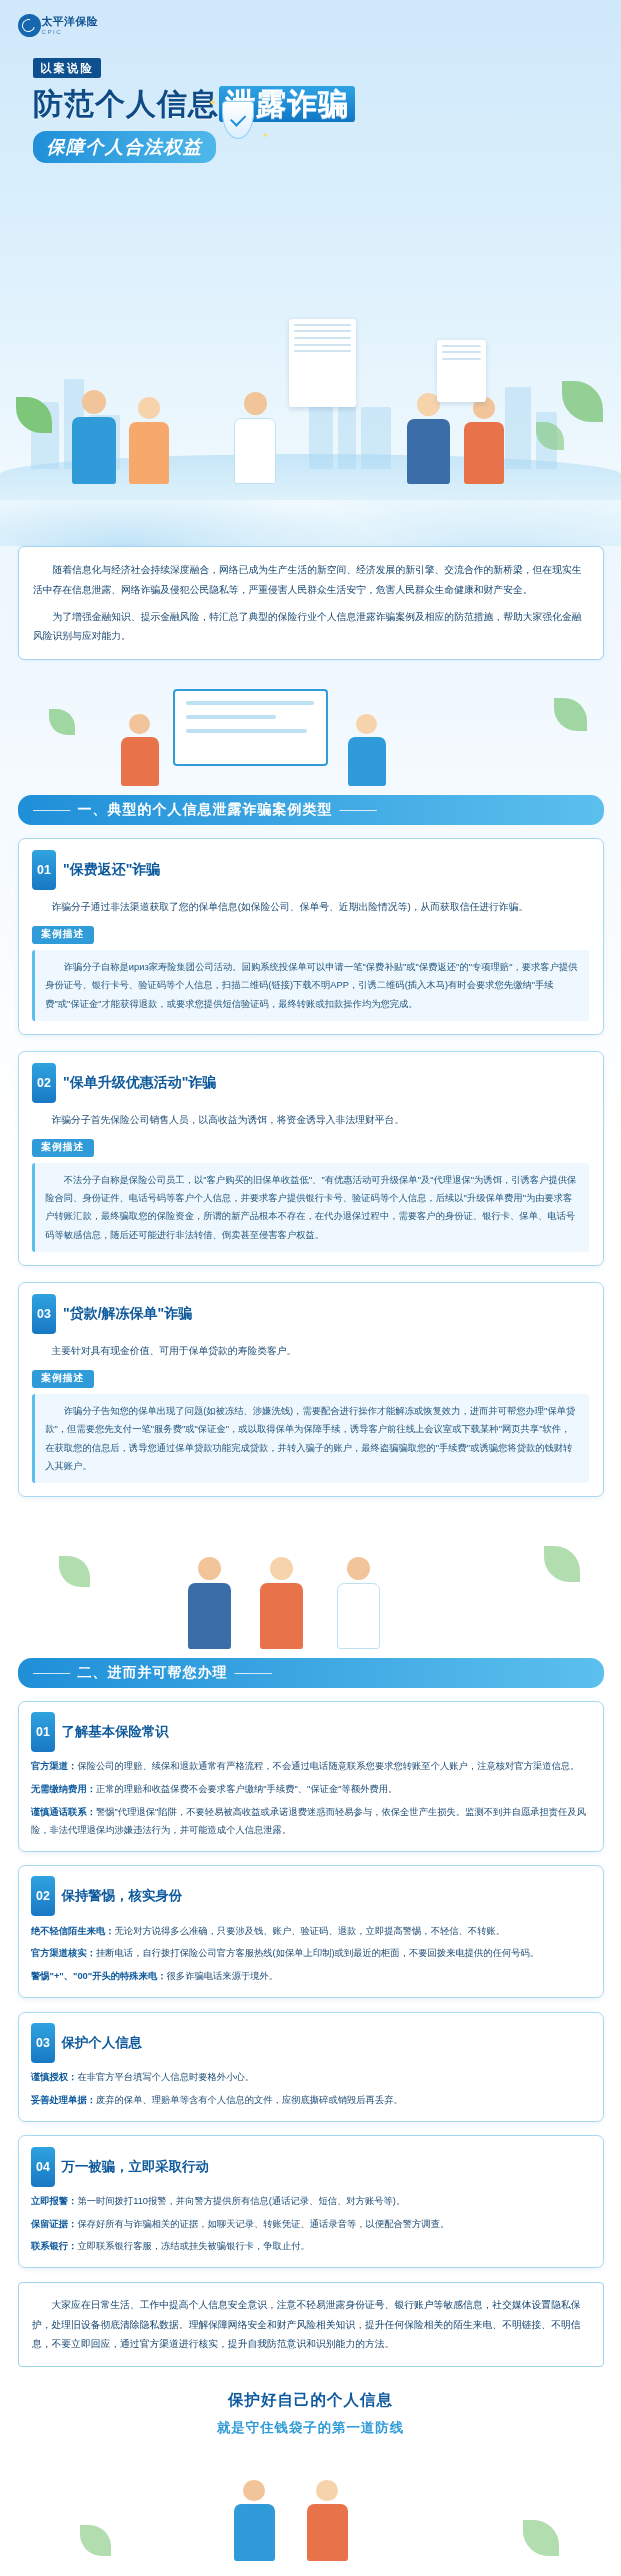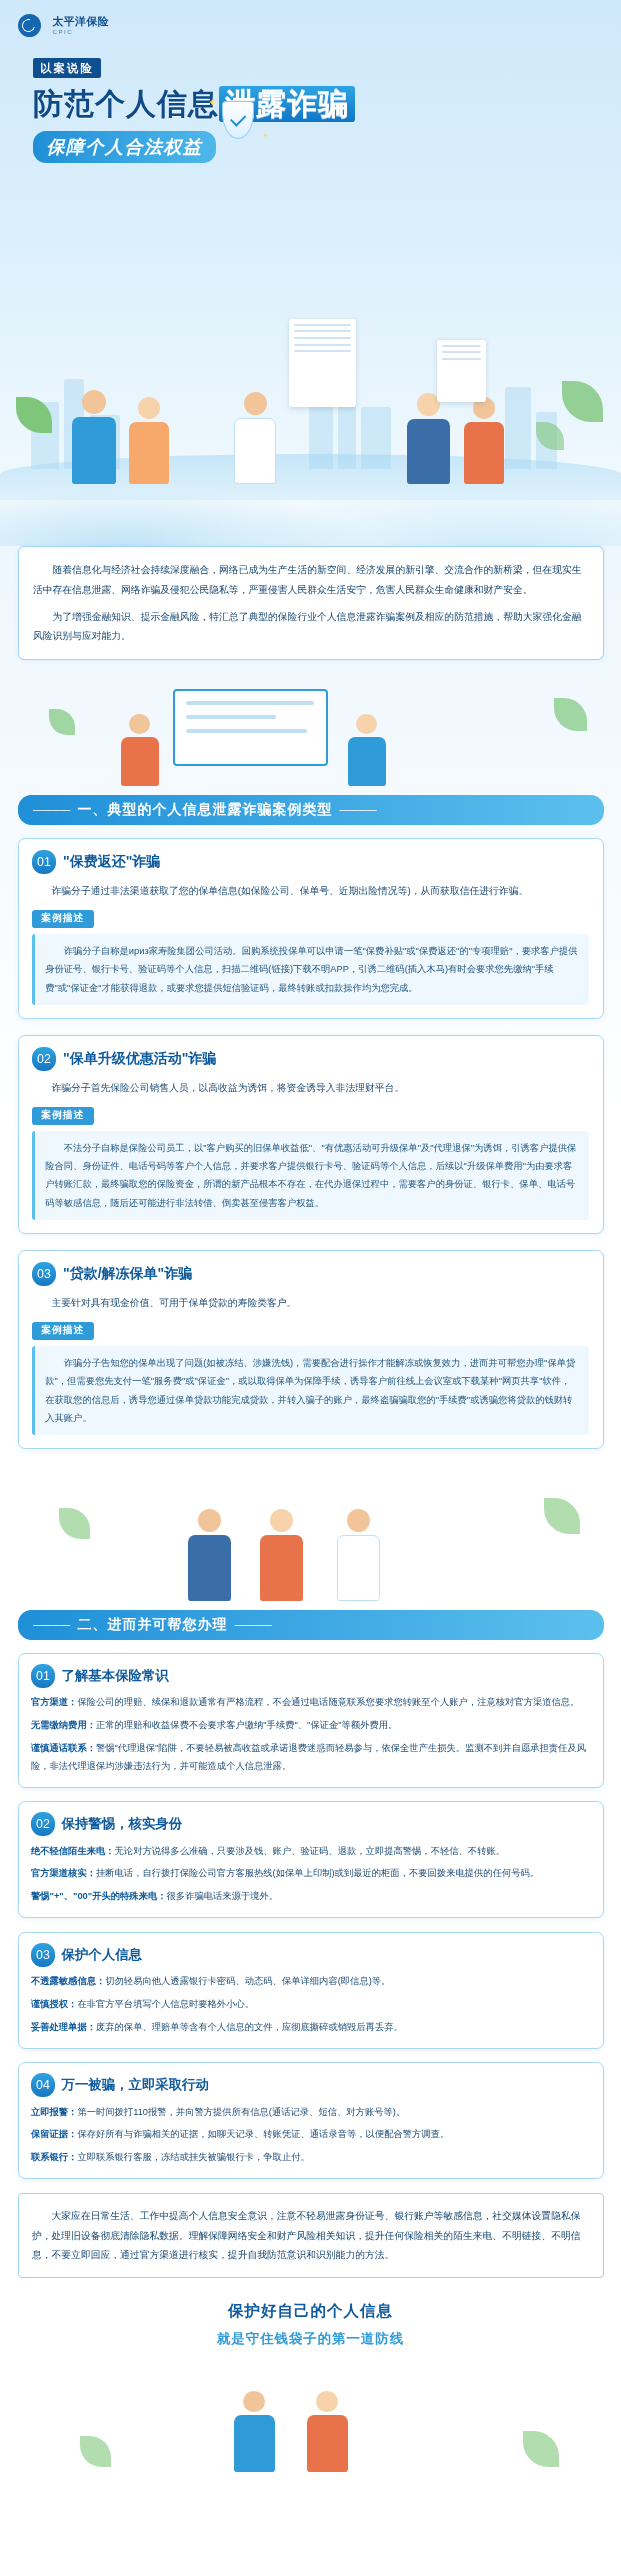--- a/index.html
+++ b/index.html
@@ -25,21 +25,21 @@
     overflow: hidden;
   }
   .hero-wave {
     position: absolute; left: 0; right: 0; bottom: 0; height: 155px;
     background:
       radial-gradient(ellipse 361px 82px at 20% 100%, #bfe3f7 0%, rgba(191,227,247,0) 70%),
       radial-gradient(ellipse 412px 98px at 80% 105%, #cdeaf9 0%, rgba(205,234,249,0) 70%);
   }
   .brand {
     position: absolute; left: 17.5px; top: 14.4px;
-    display: flex; align-items: center; gap: 12px;
+    display: flex; align-items: center; gap: 1px;
   }
   .brand-logo {
     width: 23px; height: 23px; border-radius: 50%;
     background: #1666b0; position: relative;
     display: flex; align-items: center; justify-content: center;
   }
   .brand-logo::before {
     content: ""; width: 11.3px; height: 11.3px; border-radius: 50%;
     border: 1.5px solid #fff; border-right-color: transparent; transform: rotate(-30deg);
   }
@@ -135,23 +135,23 @@
   .sec-title .dots { letter-spacing: 0; font-size: 9.3px; opacity: .85; }
 
   
   .case {
     background: #ffffff; border: 1px solid #a7d8f2; border-radius: 7.2px;
     padding: 11.3px 13.4px 13.4px; margin-bottom: 15.5px;
     box-shadow: 0 1.5px 5.2px rgba(80,150,200,.10);
   }
   .case-head { display: flex; align-items: center; gap: 7.2px; margin-bottom: 7.2px; }
   .num-badge {
-    flex: 0 0 auto; width: 24px; height: 24px; border-radius: 11px;
+    flex: 0 0 auto; width: 24px; height: 40px; border-radius: 4px;
     background: linear-gradient(180deg,#2fa3e0 0%, #1878c3 100%);
-    color: #fff; font-size: 12.4px; font-weight: normal;
+    color: #fff; font-size: 12.4px; font-weight: bold;
     display: flex; align-items: center; justify-content: center;
   }
   .case-title { font-size: 14px; font-weight: bold; color: #0e5a9c; }
   .case-body { font-size: 9.8px; line-height: 1.95; color: #1b4a74; text-indent: 2em; }
   .case-label {
     display: inline-block; background: #2f9bd8; color: #fff;
     font-size: 9.8px; font-weight: bold; letter-spacing: 1px;
     padding: 2.6px 9.3px; border-radius: 3.1px; margin: 9.3px 0 6.2px;
   }
   .case-example {
@@ -368,21 +368,20 @@
       <div class="m-item"><b>绝不轻信陌生来电：</b>无论对方说得多么准确，只要涉及钱、账户、验证码、退款，立即提高警惕，不轻信、不转账。</div>
       <div class="m-item"><b>官方渠道核实：</b>挂断电话，自行拨打保险公司官方客服热线(如保单上印制)或到最近的柜面，不要回拨来电提供的任何号码。</div>
       <div class="m-item"><b>警惕"+"、"00"开头的特殊来电：</b>很多诈骗电话来源于境外。</div>
     </div>
 
     <div class="measure">
       <div class="m-head">
         <div class="num-badge">03</div>
         <div class="m-title">保护个人信息</div>
       </div>
-      <div class="m-item"><b>不透露敏感信息：</b>切勿轻易向他人透露银行卡密码、动态码、保单详细内容(即信息)等。</div>
       <div class="m-item"><b>谨慎授权：</b>在非官方平台填写个人信息时要格外小心。</div>
       <div class="m-item"><b>妥善处理单据：</b>废弃的保单、理赔单等含有个人信息的文件，应彻底撕碎或销毁后再丢弃。</div>
     </div>
 
     <div class="measure">
       <div class="m-head">
         <div class="num-badge">04</div>
         <div class="m-title">万一被骗，立即采取行动</div>
       </div>
       <div class="m-item"><b>立即报警：</b>第一时间拨打110报警，并向警方提供所有信息(通话记录、短信、对方账号等)。</div>

